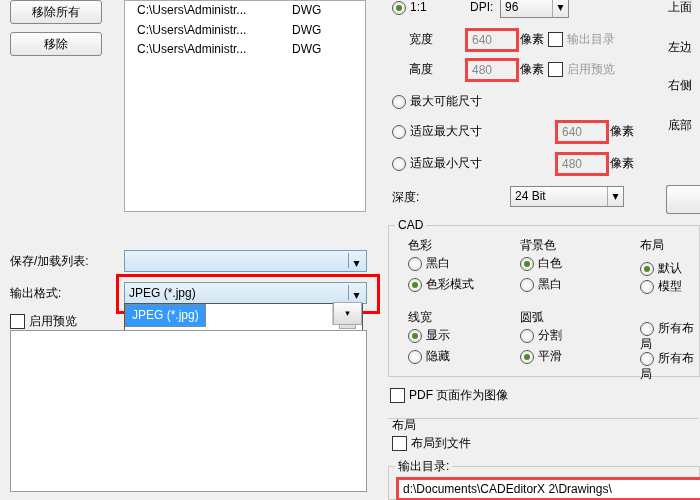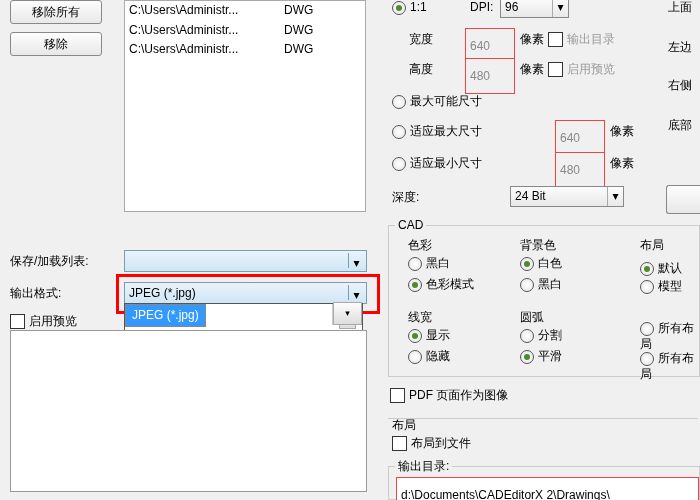--- a/index.html
+++ b/index.html
@@ -1,35 +1,35 @@
 <!DOCTYPE html>
 <html><head>
 <meta charset="utf-8">
 <style>
 body{margin:0;font:12px/1.3 "Microsoft YaHei",Tahoma,sans-serif;background:#f0f0f0;color:#000;overflow:hidden;width:700px;height:500px}
 .btn{display:block;width:90px;height:22px;margin:0 0 8px 10px;background:linear-gradient(#fdfdfd,#e8e8e8);border:1px solid #888;border-radius:3px;text-align:center;line-height:22px;cursor:pointer}
 .left-col{position:absolute;left:0;top:0;width:120px}
 .file-list{position:absolute;left:124px;top:0;width:240px;height:210px;background:#fff;border:1px solid #aaa;overflow:hidden}
-.file-list div{padding:2px 4px;white-space:nowrap}
+.file-list div{padding:2px 12px;white-space:nowrap}
 .file-list .col1{display:inline-block;width:155px;overflow:hidden;text-overflow:ellipsis;vertical-align:top}
 .file-list .col2{display:inline-block;width:60px}
 .dropdown{background:linear-gradient(#eaf3fb,#cfe6f6);border:1px solid #7a9cb0;height:20px;line-height:20px;padding:0 4px;position:relative}
 .dropdown .arrow{position:absolute;right:2px;top:2px;width:15px;height:15px;border-left:1px solid #7a9cb0;text-align:center}
 .dd-list{background:#fff;border:1px solid #555;position:absolute}
 .dd-list div{padding:2px 6px;height:17px;line-height:17px}
 .dd-list .sel{background:#3399ff;color:#fff}
 .dd-scroll{position:absolute;right:0;top:0;width:17px;bottom:0;background:#efefef;border-left:1px solid #ccc}
 .dd-scroll .up,.dd-scroll .dn{height:17px;background:linear-gradient(#fdfdfd,#ddd);border:1px solid #aaa;text-align:center;font-size:9px;line-height:17px}
 .dd-scroll .dn{position:absolute;bottom:0;left:0;right:0}
 .lbl{position:absolute}
 .redbox{border:3px solid #f00;position:absolute}
 .chk{width:13px;height:13px;border:1px solid #333;display:inline-block;vertical-align:middle;background:#fff;margin-right:4px}
 .radio{width:12px;height:12px;border:1px solid #555;border-radius:50%;display:inline-block;vertical-align:middle;background:radial-gradient(#fff,#e5e5e5);margin-right:4px;position:relative}
 .radio.on::after{content:"";position:absolute;left:3px;top:3px;width:6px;height:6px;border-radius:50%;background:#4b8b29}
-.txtin{background:#fff;border:1px solid #ef4444;height:18px;padding:8px 4px;line-height:18px;display:inline-block}
+.txtin{background:#fff;border:3px solid #ef4444;height:18px;padding:0 4px;line-height:18px;display:inline-block}
 .txtin.dis{background:#f0f0f0;color:#888}
 .sel{background:linear-gradient(#fdfdfd,#e8e8e8);border:1px solid #888;height:19px;padding:0 18px 0 4px;line-height:19px;display:inline-block;position:relative;min-width:45px}
 .sel .ar{position:absolute;right:0;top:0;bottom:0;width:15px;border-left:1px solid #aaa;text-align:center}
 .grp{position:absolute;border:1px solid #ccc}
 .grp .title{position:absolute;top:-8px;left:6px;background:#f0f0f0;padding:0 3px}
 .grey{color:#999}
 .preview{position:absolute;left:10px;top:330px;width:355px;height:160px;background:#fff;border:1px solid #999}
 .sidecut{position:absolute;right:0;top:185px;width:33px;height:27px;background:linear-gradient(#fdfdfd,#e8e8e8);border:1px solid #888;border-right:none;border-radius:3px 0 0 3px}
 </style>
 </head>

